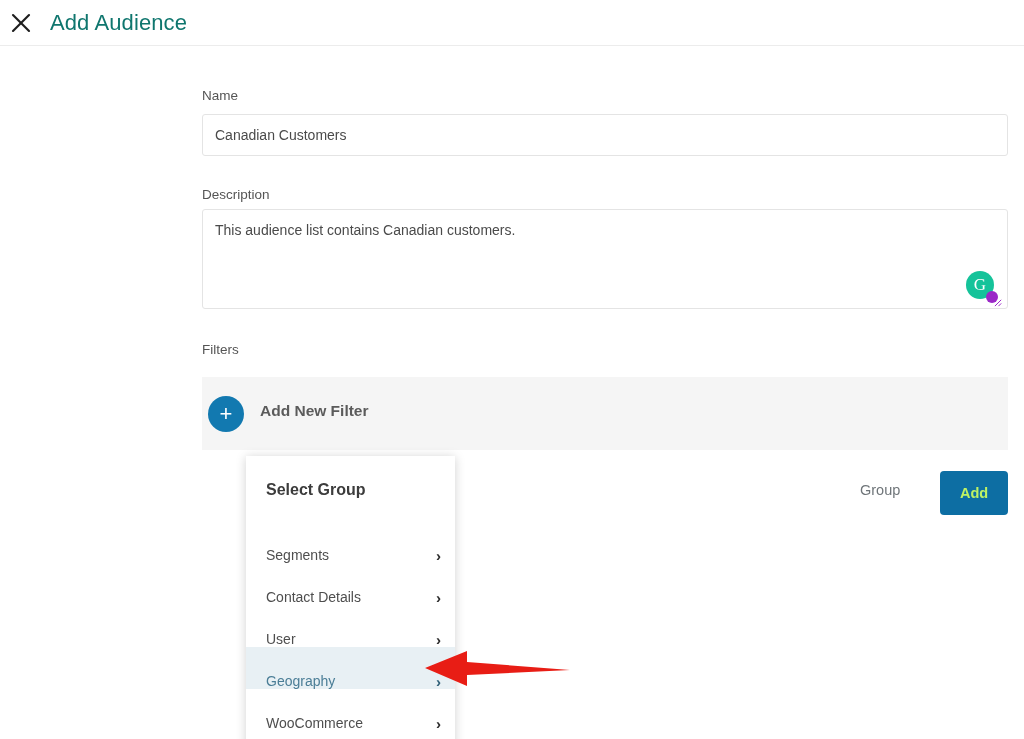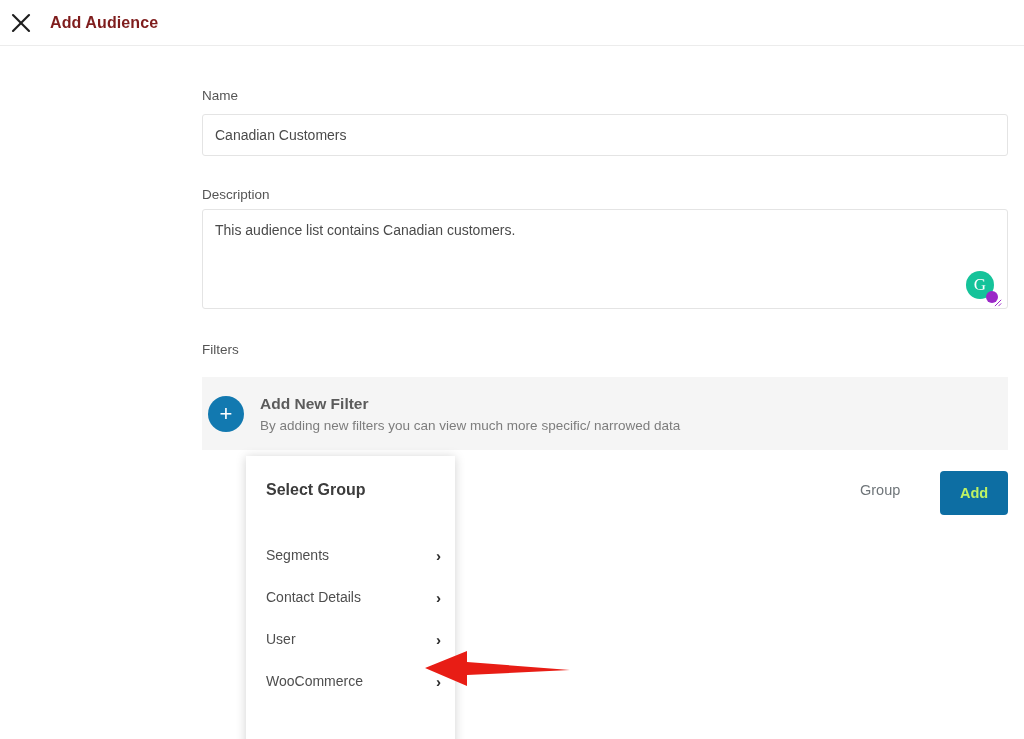--- a/index.html
+++ b/index.html
@@ -34,23 +34,23 @@
     height: 26px;
     margin-left: 8px;
     margin-right: 16px;
     display: flex;
     align-items: center;
     justify-content: center;
     cursor: pointer;
   }
   .close-btn svg { display: block; }
   .header-title {
-    font-size: 16px;
-    font-weight: bold;
-    color: #7f1d1d;
+    font-size: 22px;
+    font-weight: normal;
+    color: #0f766e;
     letter-spacing: 0.1px;
   }
 
   
   .form-area {
     position: absolute;
     top: 46px;
     left: 0;
     width: 1024px;
   }
@@ -293,21 +293,20 @@
         <line x1="5" y1="9" x2="8" y2="6" stroke="#9b29c7" stroke-width="1.1"></line>
       </svg>
     </div>
   </div>
 
   <div class="field-label" style="top:296px;">Filters</div>
   <div class="filter-strip" style="top:331px;">
     <div class="plus-circle">+</div>
     <div class="filter-texts">
       <div class="filter-title">Add New Filter</div>
-      <div class="filter-sub">By adding new filters you can view much more specific/ narrowed data</div>
     </div>
   </div>
 </div>
 
 <button class="cancel-btn">Group</button>
 <button class="add-btn">Add</button>
 
 <div class="dropdown">
   <div class="dropdown-title">Select Group</div>
   <div id="dd-list">
@@ -316,20 +315,24 @@
         <span class="chev">›</span>
       </div>
       <div class="dd-item">
         <span>Contact Details</span>
         <span class="chev">›</span>
       </div>
       <div class="dd-item">
         <span>User</span>
         <span class="chev">›</span>
       </div>
+      <div class="dd-item active">
+        <span>Geography</span>
+        <span class="chev">›</span>
+      </div>
       <div class="dd-item">
         <span>WooCommerce</span>
         <span class="chev">›</span>
       </div>
     </div>
 </div>
 
 <svg class="arrow-annotation" viewBox="0 0 145 50">
   <polygon points="0,23 42,6 42,17 145,25 42,30 42,41" fill="#e81d15"></polygon>
 </svg>

